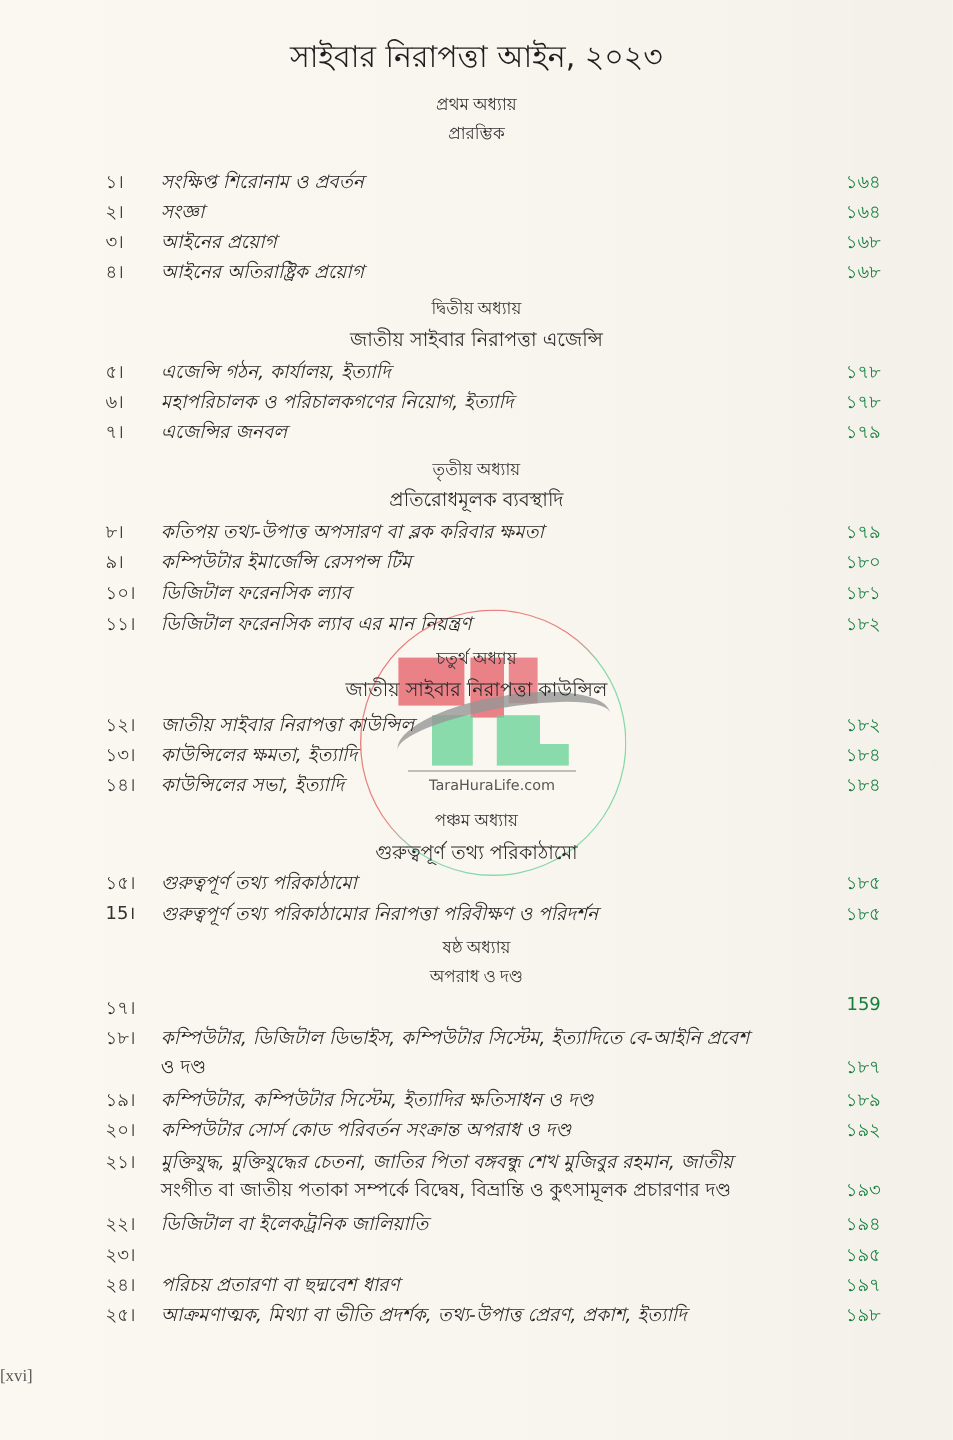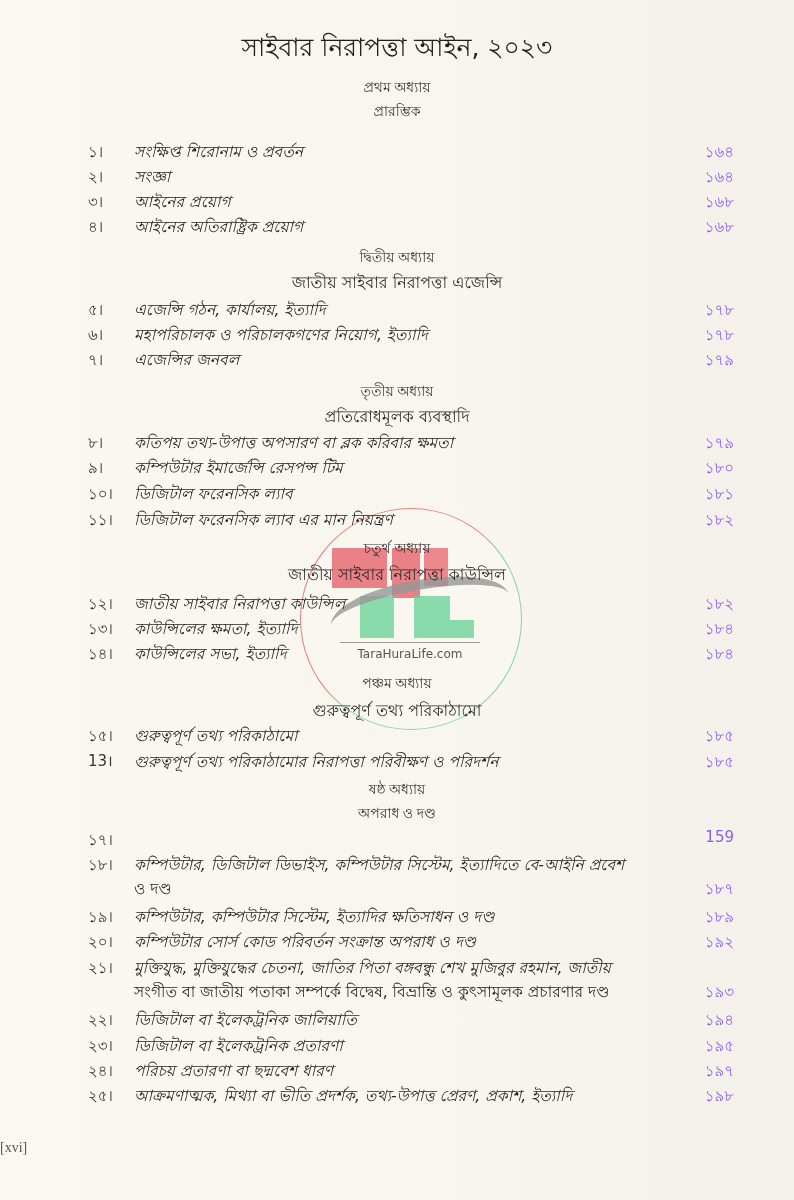--- a/index.html
+++ b/index.html
@@ -32,21 +32,21 @@
   .row { position: absolute; left: 0; width: 794px; height: 24px; }
   .row .num {
     position: absolute; left: 88px; font-size: 15px; color: #333;
   }
   .row .txt {
     position: absolute; left: 134px; font-size: 15.5px; color: #262626;
     white-space: nowrap;
     font-style: italic;
   }
   .row .pg {
-    position: absolute; right: 60px; font-size: 15px; color: #8b5cf6; text-align: right;
+    position: absolute; right: 60px; font-size: 15px; color: #15803d; text-align: right;
   }
   .row .txt2 {
     position: absolute; left: 134px; top: 24px; font-size: 15.5px; color: #262626; white-space: nowrap;
   }
   .footer {
     position: absolute; left: 0; width: 704px; top: 1140px; text-align: left;
     font-family: "Liberation Serif", serif; font-size: 14px; color: #555;
   }
   .watermark {
     position: absolute; left: 300px; top: 508px; width: 220px; height: 220px;
@@ -186,21 +186,21 @@
 
     <div class="chap" style="top:672px">পঞ্চম অধ্যায়</div>
     <div class="chap-name" style="top:698px">গুরুত্বপূর্ণ তথ্য পরিকাঠামো</div>
 
     <div class="row" style="top:724px">
       <span class="num">১৫।</span>
       <span class="txt">গুরুত্বপূর্ণ তথ্য পরিকাঠামো</span>
       <span class="pg">১৮৫</span>
     </div>
     <div class="row" style="top:750px">
-      <span class="num">13।</span>
+      <span class="num">15।</span>
       <span class="txt">গুরুত্বপূর্ণ তথ্য পরিকাঠামোর নিরাপত্তা পরিবীক্ষণ ও পরিদর্শন</span>
       <span class="pg">১৮৫</span>
     </div>
 
     <div class="chap" style="top:778px">ষষ্ঠ অধ্যায়</div>
     <div class="chap" style="top:802px">অপরাধ ও দণ্ড</div>
 
     <div class="row" style="top:828px">
       <span class="num">১৭।</span>
       <span class="pg">159</span>
@@ -227,21 +227,20 @@
       <span class="txt2">সংগীত বা জাতীয় পতাকা সম্পর্কে বিদ্বেষ, বিভ্রান্তি ও কুৎসামূলক প্রচারণার দণ্ড</span>
       <span class="pg" style="top:24px">১৯৩</span>
     </div>
     <div class="row" style="top:1008px">
       <span class="num">২২।</span>
       <span class="txt">ডিজিটাল বা ইলেকট্রনিক জালিয়াতি</span>
       <span class="pg">১৯৪</span>
     </div>
     <div class="row" style="top:1034px">
       <span class="num">২৩।</span>
-      <span class="txt">ডিজিটাল বা ইলেকট্রনিক প্রতারণা</span>
       <span class="pg">১৯৫</span>
     </div>
     <div class="row" style="top:1059px">
       <span class="num">২৪।</span>
       <span class="txt">পরিচয় প্রতারণা বা ছদ্মবেশ ধারণ</span>
       <span class="pg">১৯৭</span>
     </div>
     <div class="row" style="top:1084px">
       <span class="num">২৫।</span>
       <span class="txt">আক্রমণাত্মক, মিথ্যা বা ভীতি প্রদর্শক, তথ্য-উপাত্ত প্রেরণ, প্রকাশ, ইত্যাদি</span>

